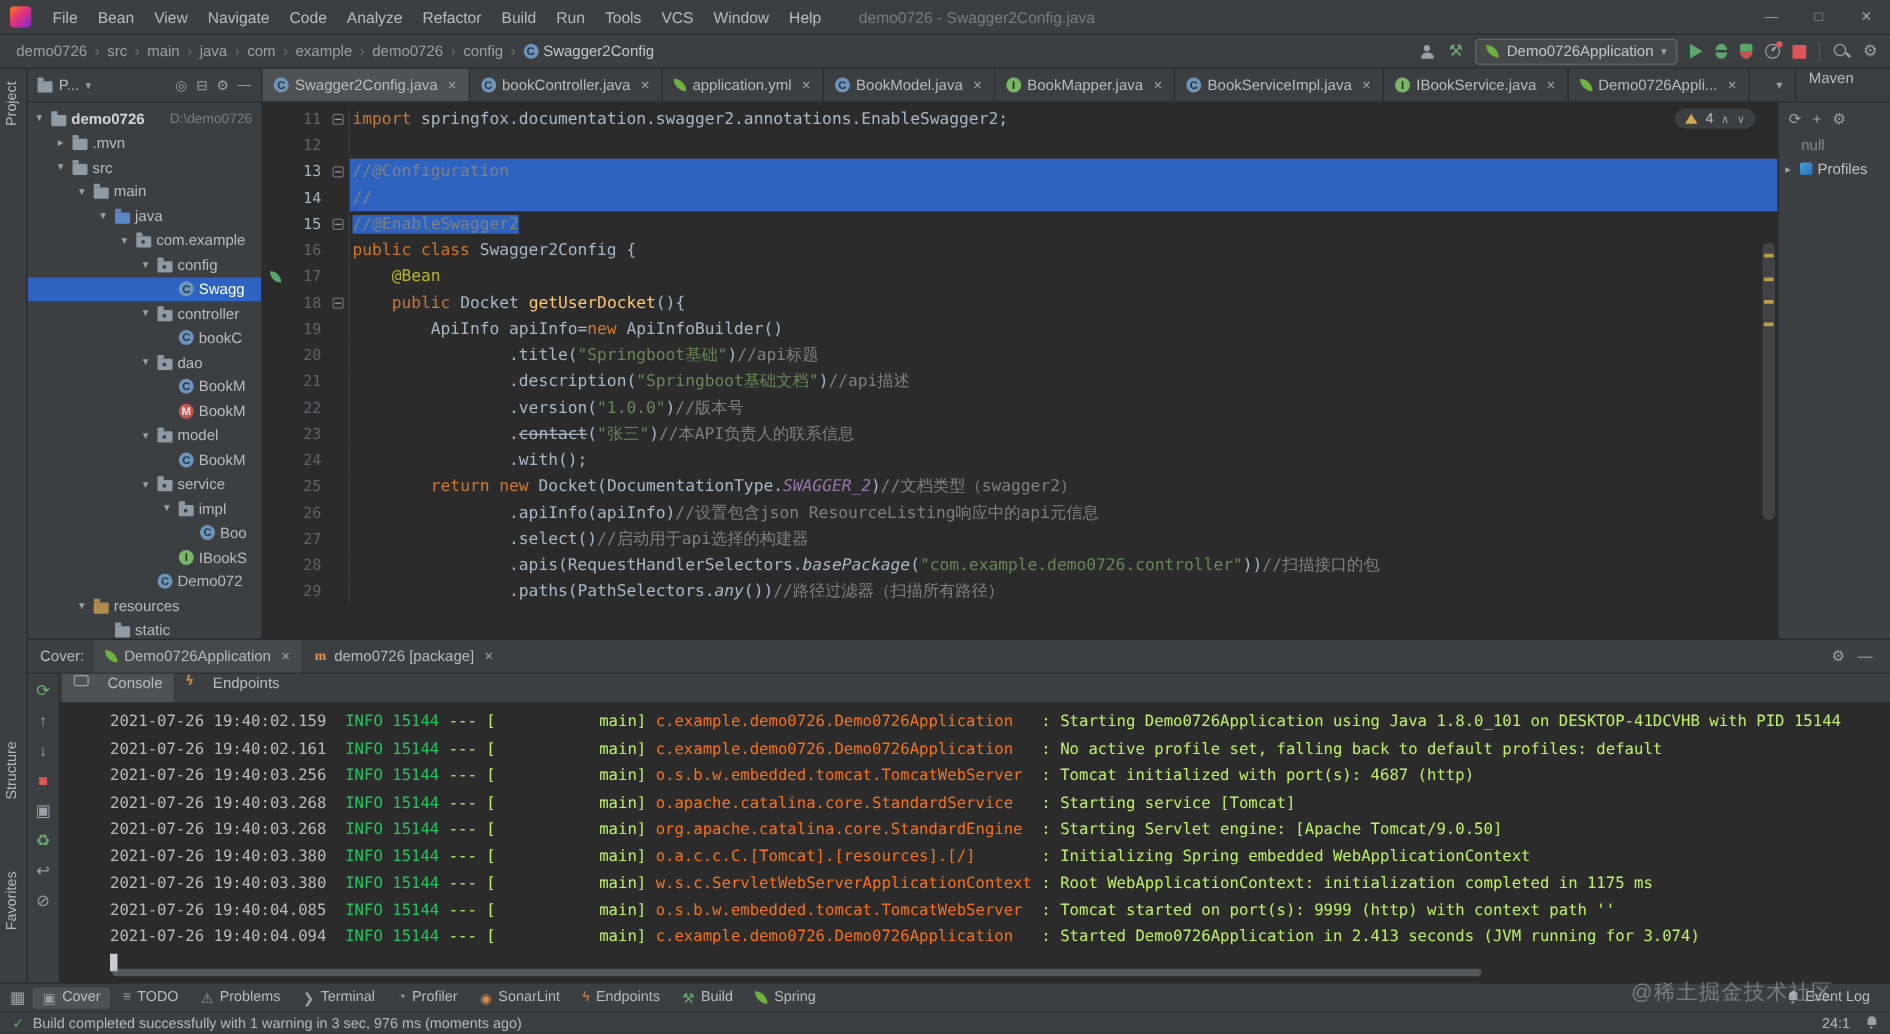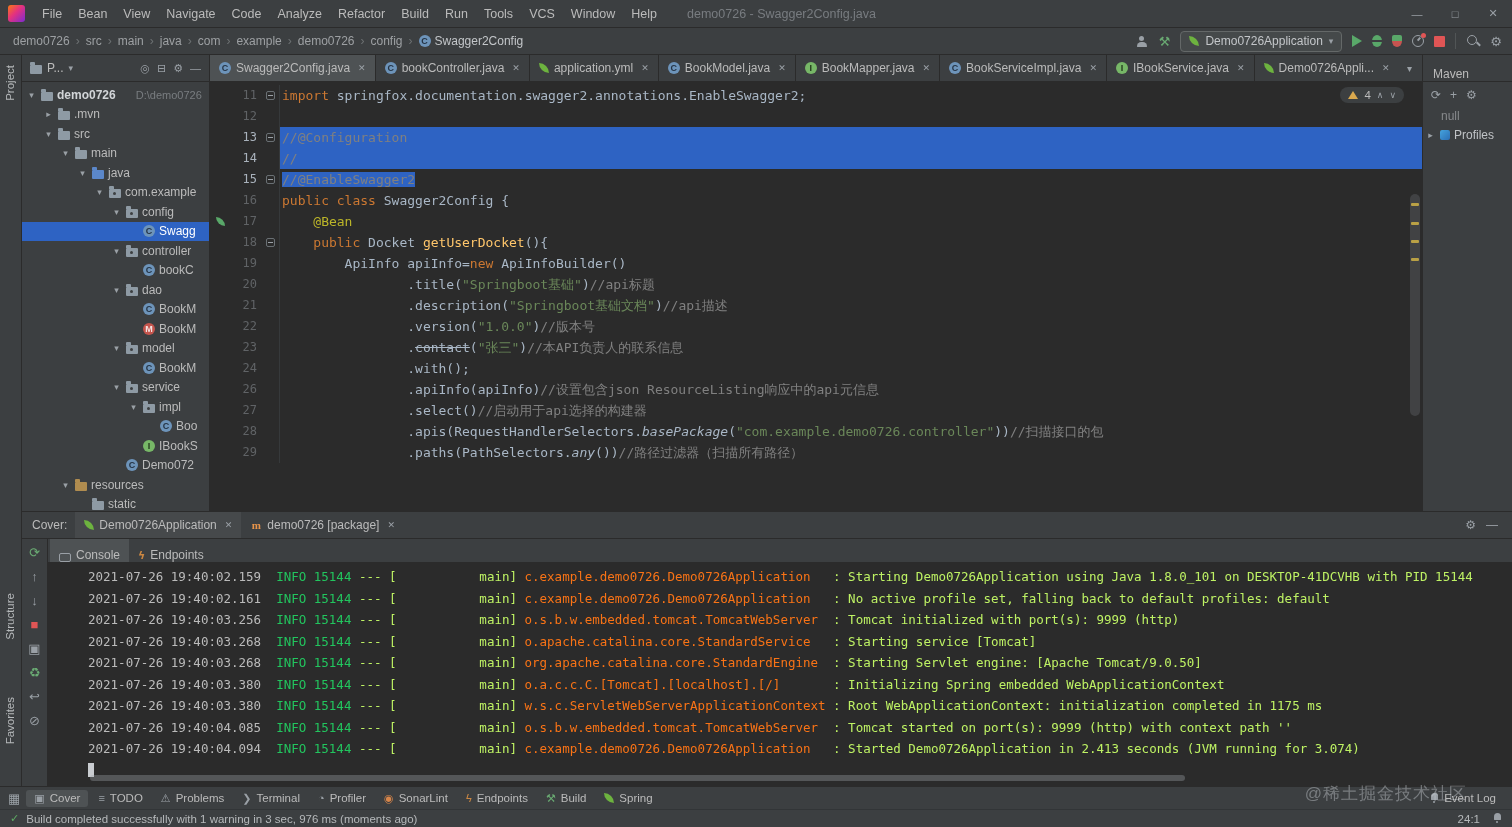--- a/index.html
+++ b/index.html
@@ -38,21 +38,21 @@
 #lbl-favorites{top:642px}
 #mid-right{flex:1;display:flex;flex-direction:column;min-width:0}
 .tabrow{flex:none;height:27px;background:#3c3f41;display:flex;align-items:stretch;border-bottom:1px solid #2b2b2b}
 .proj-header{flex:none;width:188px;display:flex;align-items:center;gap:5px;padding:0 8px;border-right:1px solid #2b2b2b;color:#bbb}
 .ph-icons{margin-left:auto;display:flex;gap:7px;color:#9aa0a6;font-size:11px;align-items:center}
 .etabs{display:flex;overflow:hidden}
 .etab{display:flex;align-items:center;gap:5px;padding:0 9px;border-right:1px solid #2b2b2b;font-size:12px;color:#bbb;white-space:nowrap}
 .etab.active{background:#4e5254}
 .etab-close{color:#9aa0a6;font-size:9px;margin-left:3px}
 .tab-overflow{margin-left:auto;display:flex;align-items:center;padding:0 10px;color:#9aa0a6;font-size:10px}
-.maven-header{flex:none;width:90px;display:flex;align-items:flex-end;padding:0 10px;border-left:1px solid #2b2b2b;color:#bbb}
+.maven-header{flex:none;width:76px;display:flex;align-items:flex-start;padding:0 10px;border-left:1px solid #2b2b2b;color:#bbb}
 .content-row{flex:1;display:flex;min-height:0}
 
 
 .proj-panel{flex:none;width:188px;background:#3c3f41;border-right:1px solid #2b2b2b;padding-top:3px;overflow:hidden}
 .trow{height:19.5px;display:flex;align-items:center;gap:4px;white-space:nowrap;overflow:hidden}
 .trow.sel{background:#2e63c3}
 .trow.sel .tlabel{color:#fff}
 .tchev{flex:none;width:11px;text-align:center;color:#9aa0a6;font-size:9px}
 .tlabel{font-size:12px;color:#bbb}
 .tlabel.bold{font-weight:bold;color:#d2d5d8}
@@ -95,21 +95,21 @@
 .run-title{color:#bbb}
 #run-tabs{display:flex;align-items:stretch;height:100%}
 .rtab{display:flex;align-items:center;gap:5px;padding:0 9px;color:#bbb;font-size:12px}
 .rtab.active{background:#46494b}
 .rh-icons{margin-left:auto;display:flex;gap:10px;color:#9aa0a6;font-size:12px;padding-right:4px;align-items:center}
 .run-body{flex:1;display:flex;min-height:0}
 .console-toolbar{flex:none;width:26px;background:#3c3f41;border-right:1px solid #2b2b2b;display:flex;flex-direction:column;align-items:center;padding-top:7px;gap:10px}
 .cticon{font-size:13px;line-height:14px;color:#9aa0a6}
 .console-right{flex:1;display:flex;flex-direction:column;min-width:0}
 .console-tabs{flex:none;height:23px;background:#3c3f41;display:flex;align-items:stretch;padding-left:2px}
-.ctab{display:flex;align-items:flex-end;gap:5px;padding:0 9px;font-size:12px;color:#bbb}
+.ctab{display:flex;align-items:flex-start;gap:15px;padding:0 9px;font-size:12px;color:#bbb}
 .ctab.active{background:#4e5254}
 .console-out{flex:1;position:relative;background:#2b2b2b;padding:4px 0 0 40px;font-family:"DejaVu Sans Mono","Liberation Mono",monospace;font-size:12.5px;line-height:21.5px;overflow:hidden}
 .cline{white-space:pre}
 .ck-t{color:#bbbbbb}.ck-g{color:#22c55e}.ck-l{color:#f97316}.ck-d{color:#bef264}
 .caret{width:6px;height:14px;background:#c9ccd0;margin-top:3px}
 .hscroll{position:absolute;left:42px;bottom:5px;width:1095px;height:6px;background:rgba(160,166,171,0.35);border-radius:3px}
 
 
 .bottom-bar{flex:none;height:23px;background:#3c3f41;border-top:1px solid #2b2b2b;display:flex;align-items:center;padding:0 8px;gap:6px}
 #bottom-tools{display:flex;align-items:center;gap:2px}
@@ -545,20 +545,28 @@
                 <span class="gut">
                   <span class="gut-ic"></span>
                   <span class="gut-num">24</span>
                   <span class="gut-fold"></span>
                 </span>
                 <span class="code"><span class="tk-d">                .with();</span></span>
               </div>
               <div class="code-line">
                 <span class="gut">
                   <span class="gut-ic"></span>
+                  <span class="gut-num">25</span>
+                  <span class="gut-fold"></span>
+                </span>
+                <span class="code"><span class="tk-d">        </span><span class="tk-k">return new</span><span class="tk-d"> Docket(DocumentationType.</span><span class="tk-p">SWAGGER_2</span><span class="tk-d">)</span><span class="tk-c">//文档类型（swagger2）</span></span>
+              </div>
+              <div class="code-line">
+                <span class="gut">
+                  <span class="gut-ic"></span>
                   <span class="gut-num">26</span>
                   <span class="gut-fold"></span>
                 </span>
                 <span class="code"><span class="tk-d">                .apiInfo(apiInfo)</span><span class="tk-c">//设置包含json ResourceListing响应中的api元信息</span></span>
               </div>
               <div class="code-line">
                 <span class="gut">
                   <span class="gut-ic"></span>
                   <span class="gut-num">27</span>
                   <span class="gut-fold"></span>
@@ -651,24 +659,24 @@
                 </div>
                 <div class="ctab">
                   <span class="fic fic-endpoints">ϟ</span>
                   <span>Endpoints</span>
                 </div>
               </div>
             <div class="console-out">
               <div id="console-lines">
                   <div class="cline"><span class="ck-t">2021-07-26 19:40:02.159  </span><span class="ck-g">INFO 15144</span><span class="ck-d"> --- [           main] </span><span class="ck-l">c.example.demo0726.Demo0726Application  </span><span class="ck-d"> : Starting Demo0726Application using Java 1.8.0_101 on DESKTOP-41DCVHB with PID 15144</span></div>
                   <div class="cline"><span class="ck-t">2021-07-26 19:40:02.161  </span><span class="ck-g">INFO 15144</span><span class="ck-d"> --- [           main] </span><span class="ck-l">c.example.demo0726.Demo0726Application  </span><span class="ck-d"> : No active profile set, falling back to default profiles: default</span></div>
-                  <div class="cline"><span class="ck-t">2021-07-26 19:40:03.256  </span><span class="ck-g">INFO 15144</span><span class="ck-d"> --- [           main] </span><span class="ck-l">o.s.b.w.embedded.tomcat.TomcatWebServer </span><span class="ck-d"> : Tomcat initialized with port(s): 9999 (http)</span></div>
+                  <div class="cline"><span class="ck-t">2021-07-26 19:40:03.256  </span><span class="ck-g">INFO 15144</span><span class="ck-d"> --- [           main] </span><span class="ck-l">o.s.b.w.embedded.tomcat.TomcatWebServer </span><span class="ck-d"> : Tomcat initialized with port(s): 4687 (http)</span></div>
                   <div class="cline"><span class="ck-t">2021-07-26 19:40:03.268  </span><span class="ck-g">INFO 15144</span><span class="ck-d"> --- [           main] </span><span class="ck-l">o.apache.catalina.core.StandardService  </span><span class="ck-d"> : Starting service [Tomcat]</span></div>
                   <div class="cline"><span class="ck-t">2021-07-26 19:40:03.268  </span><span class="ck-g">INFO 15144</span><span class="ck-d"> --- [           main] </span><span class="ck-l">org.apache.catalina.core.StandardEngine </span><span class="ck-d"> : Starting Servlet engine: [Apache Tomcat/9.0.50]</span></div>
-                  <div class="cline"><span class="ck-t">2021-07-26 19:40:03.380  </span><span class="ck-g">INFO 15144</span><span class="ck-d"> --- [           main] </span><span class="ck-l">o.a.c.c.C.[Tomcat].[localhost].[/]      </span><span class="ck-d"> : Initializing Spring embedded WebApplicationContext</span></div>
+                  <div class="cline"><span class="ck-t">2021-07-26 19:40:03.380  </span><span class="ck-g">INFO 15144</span><span class="ck-d"> --- [           main] </span><span class="ck-l">o.a.c.c.C.[Tomcat].[resources].[/]      </span><span class="ck-d"> : Initializing Spring embedded WebApplicationContext</span></div>
                   <div class="cline"><span class="ck-t">2021-07-26 19:40:03.380  </span><span class="ck-g">INFO 15144</span><span class="ck-d"> --- [           main] </span><span class="ck-l">w.s.c.ServletWebServerApplicationContext</span><span class="ck-d"> : Root WebApplicationContext: initialization completed in 1175 ms</span></div>
                   <div class="cline"><span class="ck-t">2021-07-26 19:40:04.085  </span><span class="ck-g">INFO 15144</span><span class="ck-d"> --- [           main] </span><span class="ck-l">o.s.b.w.embedded.tomcat.TomcatWebServer </span><span class="ck-d"> : Tomcat started on port(s): 9999 (http) with context path ''</span></div>
                   <div class="cline"><span class="ck-t">2021-07-26 19:40:04.094  </span><span class="ck-g">INFO 15144</span><span class="ck-d"> --- [           main] </span><span class="ck-l">c.example.demo0726.Demo0726Application  </span><span class="ck-d"> : Started Demo0726Application in 2.413 seconds (JVM running for 3.074)</span></div>
                 </div>
               <div class="caret"></div>
               <div class="hscroll"></div>
             </div>
           </div>
         </div>
       </div>

